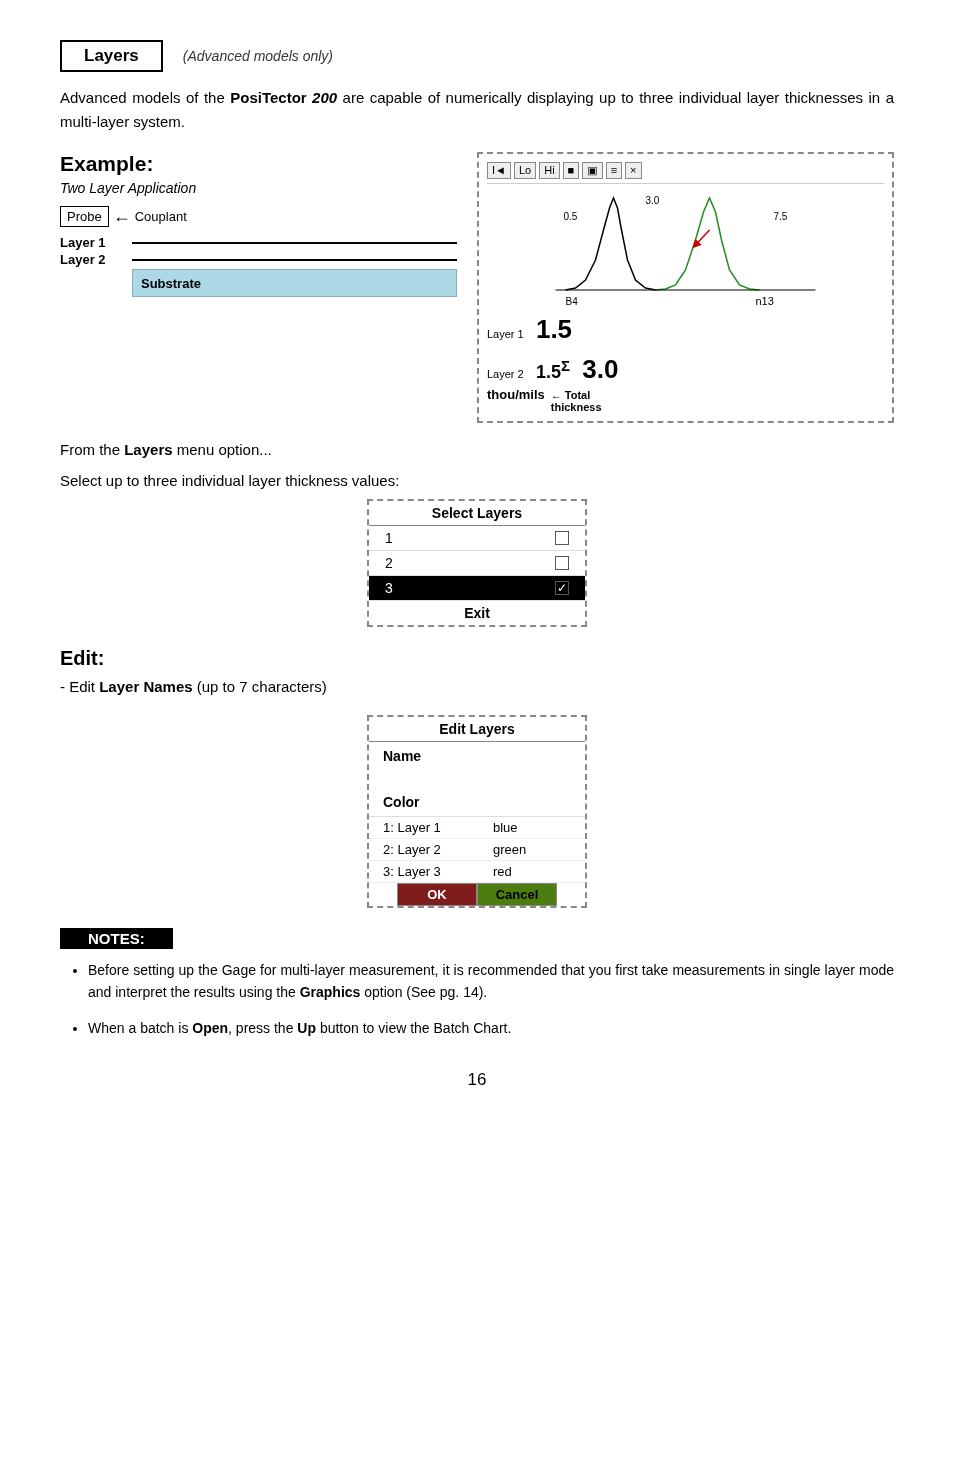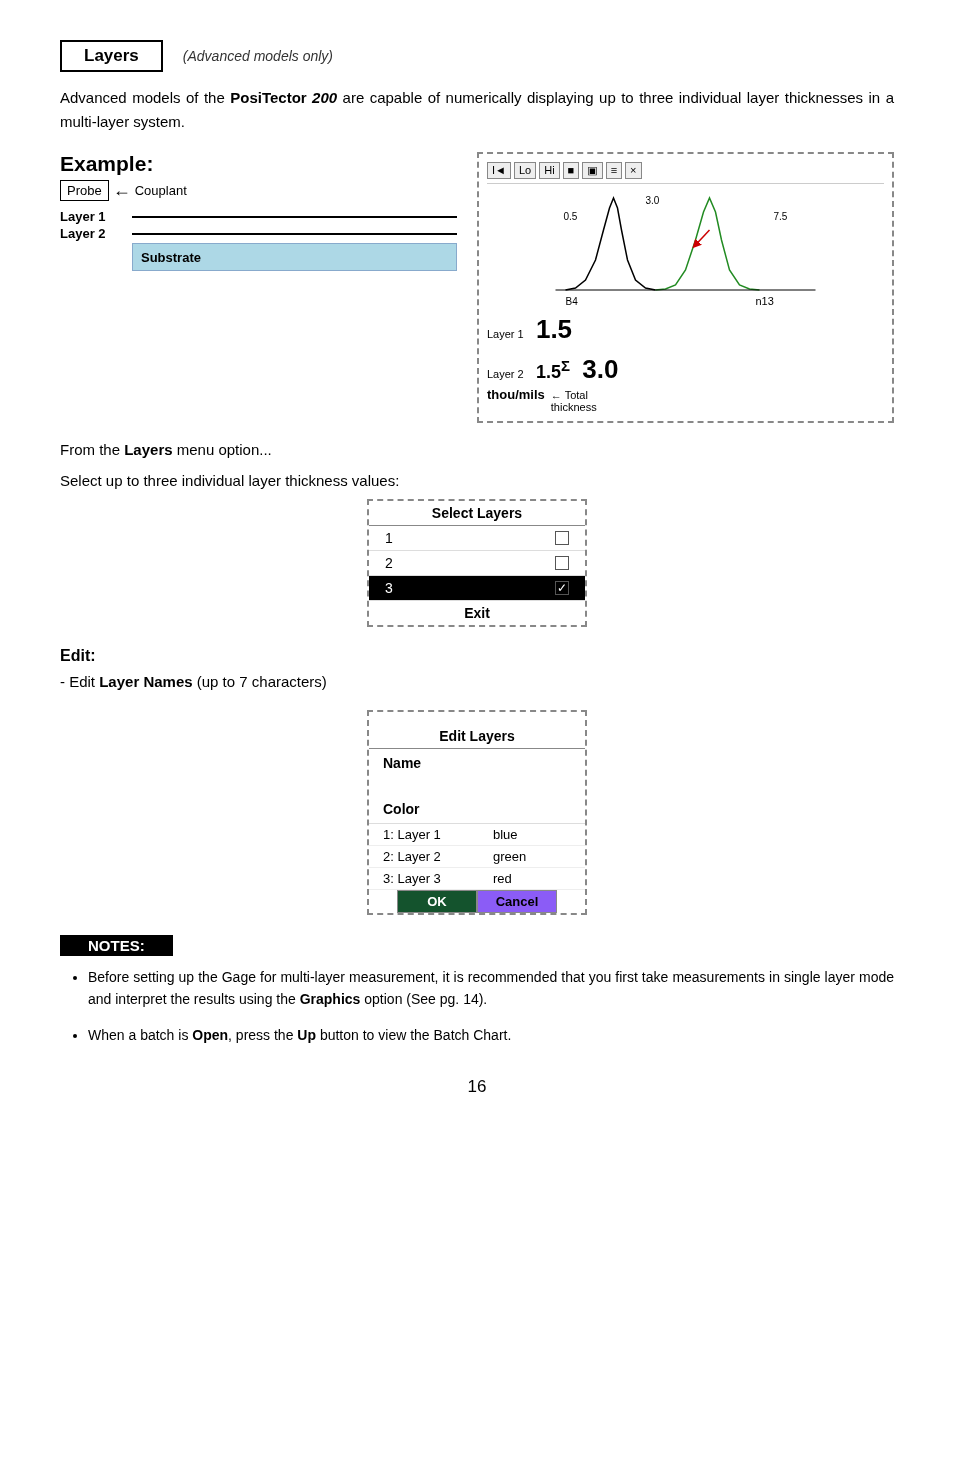--- a/index.html
+++ b/index.html
@@ -172,21 +172,21 @@
 
     .dialog-exit {
       text-align: center;
       font-weight: bold;
       padding: 4px;
       font-size: 14px;
     }
 
     .edit-title {
       font-weight: bold;
-      font-size: 16px;
+      font-size: 20px;
       margin: 20px 0 6px 0;
     }
 
     .edit-list {
       list-style: none;
       padding: 0;
       margin: 0 0 16px 0;
     }
 
     .edit-list li {
@@ -202,21 +202,20 @@
       padding: 0;
       margin-bottom: 20px;
     }
 
     .edit-layers-title {
       text-align: center;
       font-weight: bold;
       font-size: 14px;
       border-bottom: 1px solid #888;
       padding: 4px;
-      margin-top: 12px;
     }
 
     .edit-layers-header {
       display: flex;
       gap: 30px;
       padding: 6px 14px;
       font-weight: bold;
       font-size: 14px;
       border-bottom: 1px solid #ddd;
       flex-direction: column;
@@ -242,32 +241,32 @@
       display: flex;
       justify-content: center;
       gap: 0;
     }
 
     .edit-btn {
       border: 1px solid #888;
       padding: 3px 16px;
       font-size: 13px;
       font-weight: bold;
-      background: #14532d;
+      background: #7f1d1d;
       color: #fff;
       min-width: 80px;
       text-align: center;
     }
 
     .edit-btn-cancel {
       border: 1px solid #888;
       padding: 3px 0;
       font-size: 13px;
       font-weight: bold;
-      background: #8b5cf6;
+      background: #4d7c0f;
       color: #000;
       min-width: 80px;
       text-align: center;
     }
 
     .notes-section {
       margin-top: 20px;
     }
 
     .notes-label {
@@ -360,20 +359,21 @@
 </div>
 
 <p class="intro-text">
   Advanced models of the <strong>PosiTector <em>200</em></strong> are capable of numerically displaying up to three individual layer thicknesses in a multi-layer system.
 </p>
 
 <div class="example-diagram-row">
 
   <div class="example-left">
     <div class="example-label">Example:</div>
+    <div class="two-layer-label">Two Layer Application</div>
 
     <div class="diagram-container">
 
       <div class="probe-couplant-area">
         <span class="probe-box">Probe</span>
         <span style="font-size:18px; margin: 0 4px;">←</span>
         <span>Couplant</span>
       </div>
 
       <div class="layer-stack">
@@ -436,21 +436,21 @@
       </div>
       <div style="font-size:11px; margin-bottom:2px;">
         <span>Layer 2</span>
         &nbsp;&nbsp;
         <span class="readout-medium">1.5<sup>Σ</sup></span>
         &nbsp;&nbsp;
         <span class="readout-large">3.0</span>
       </div>
       <div style="display:flex; align-items:baseline; gap:6px;">
         <span class="readout-unit">thou/mils</span>
-        <span style="font-size:11px; font-weight:normal;">← Total<br>thickness</span>
+        <span style="font-size:11px; font-weight:bold;">← Total<br>thickness</span>
       </div>
     </div>
   </div>
 </div>
 
 <p class="from-layers-text">
   From the <strong>Layers</strong> menu option...
 </p>
 
 <p class="select-up-text">Select up to three individual layer thickness values:</p>

